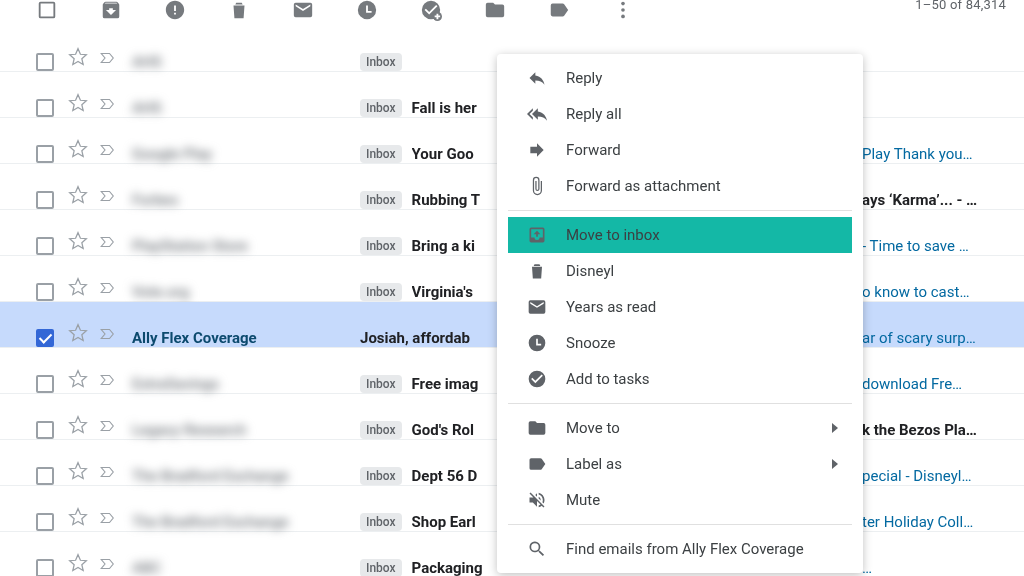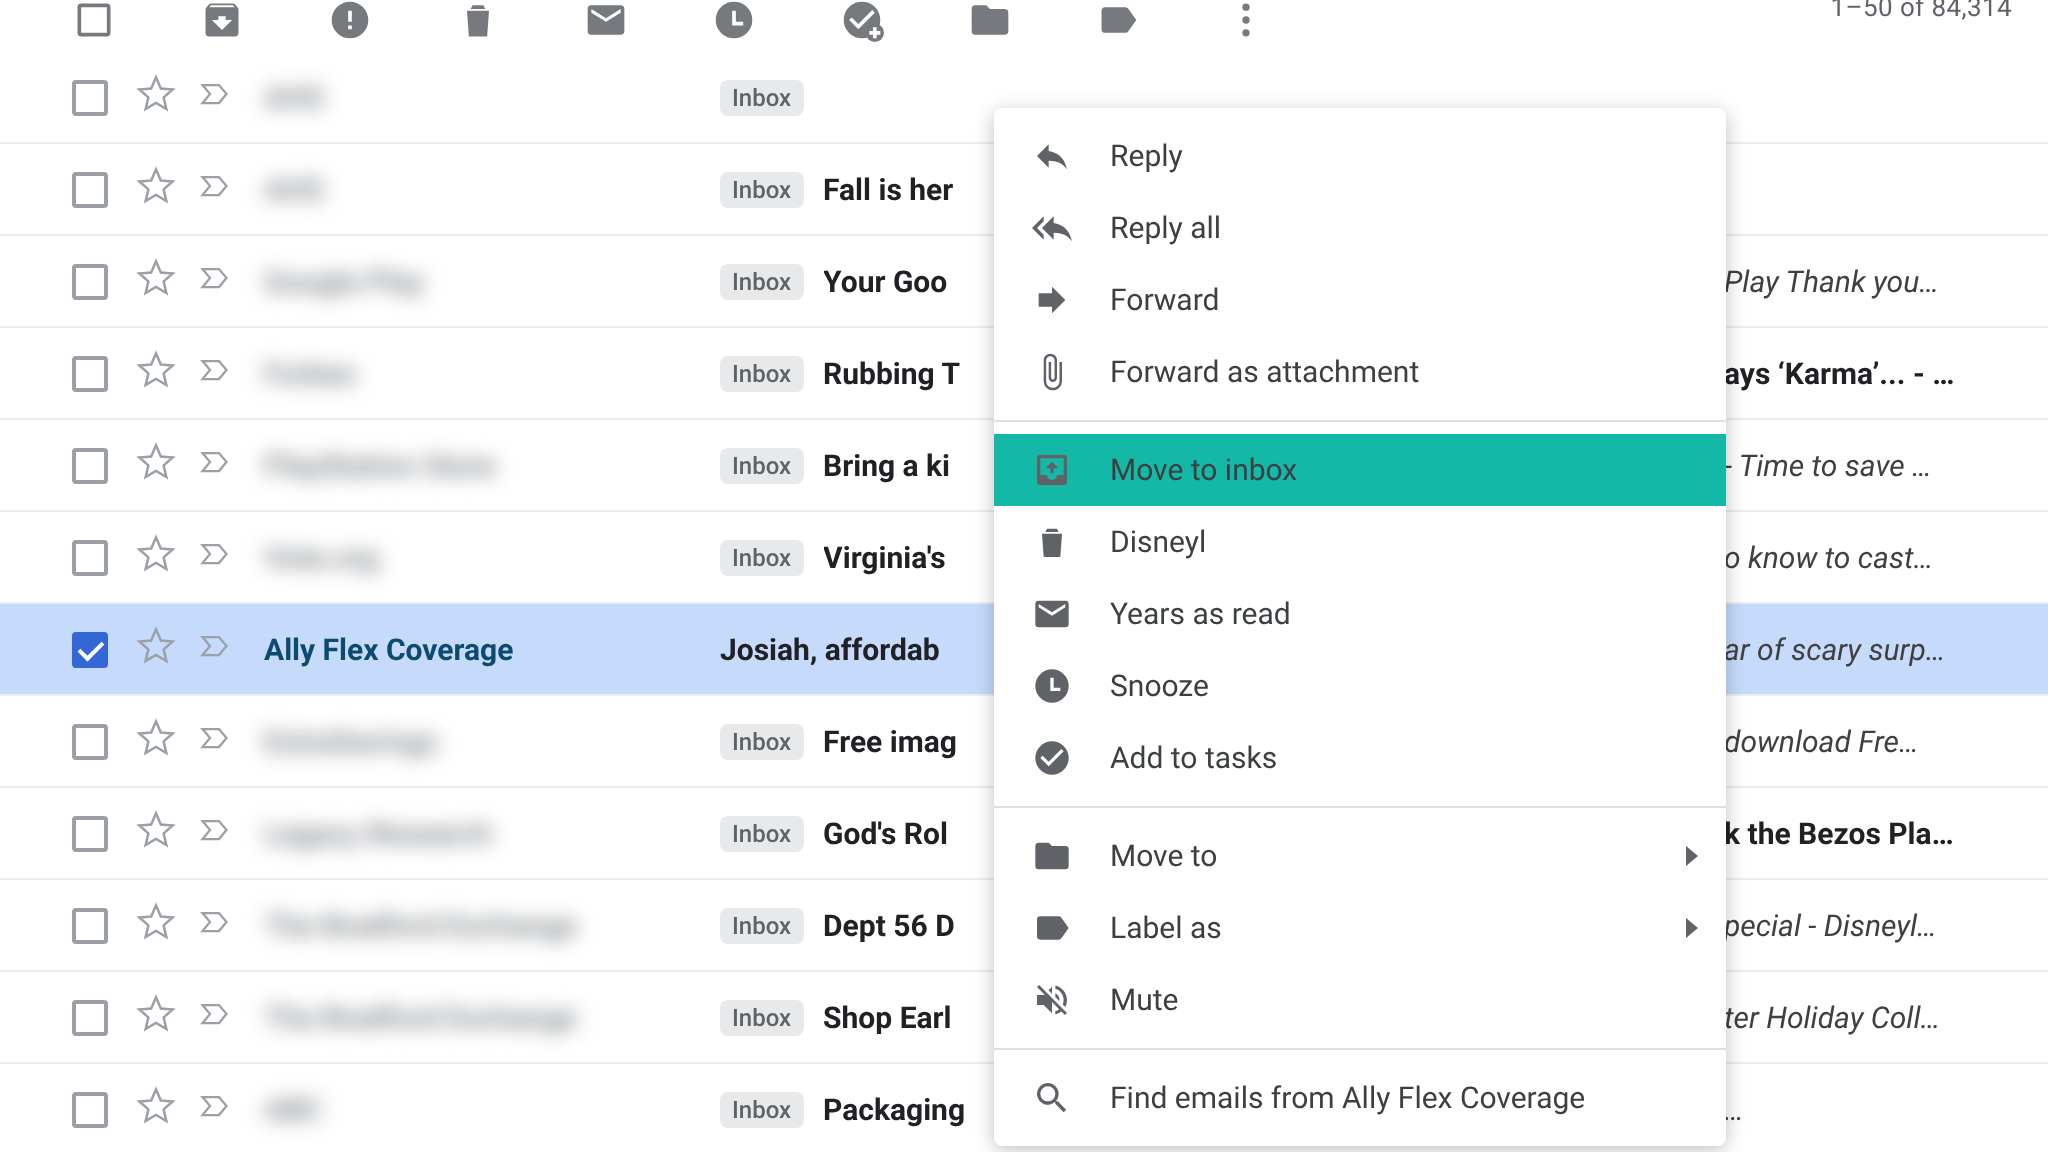--- a/index.html
+++ b/index.html
@@ -33,21 +33,21 @@
     right: 18px;
     top: -3px;
     font-size: 13px;
     color: #5f6368;
     letter-spacing: 0.2px;
   }
 
   .msg-list { margin-top: 6px; }
   .row {
     display: flex;
-    align-items: center;
+    align-items: flex-end;
     height: 46px;
     border-bottom: 1px solid #eceff1;
     padding-left: 36px;
     font-size: 15px;
     position: relative;
   }
   .row.selected { background: #c6dafc; }
   .row .chk {
     width: 18px; height: 18px;
     border: 2px solid #9aa0a6;
@@ -98,31 +98,31 @@
   }
   .row .subject { font-weight: 700; color: #202124; }
   .row .right-frag {
     position: absolute;
     left: 862px;
     right: 16px;
     white-space: nowrap; overflow: hidden; text-overflow: ellipsis;
     font-size: 15px;
   }
   .row .right-frag.bold { font-weight: 700; color: #202124; }
-  .row .right-frag.mid { color: #404040; font-style: italic; }
+  .row .right-frag.mid { color: #0369a1; }
 
   
   .ctx {
     position: absolute;
     left: 497px; top: 54px;
     width: 366px;
     background: #fff;
     box-shadow: 0 2px 10px rgba(0,0,0,0.25);
     border-radius: 4px;
-    padding: 6px 0;
+    padding: 6px 11px;
     z-index: 50;
   }
   .ctx .mi {
     display: flex; align-items: center;
     height: 36px;
     padding: 0 18px;
     font-size: 15px;
     color: #3c4043;
     cursor: default;
     position: relative;

